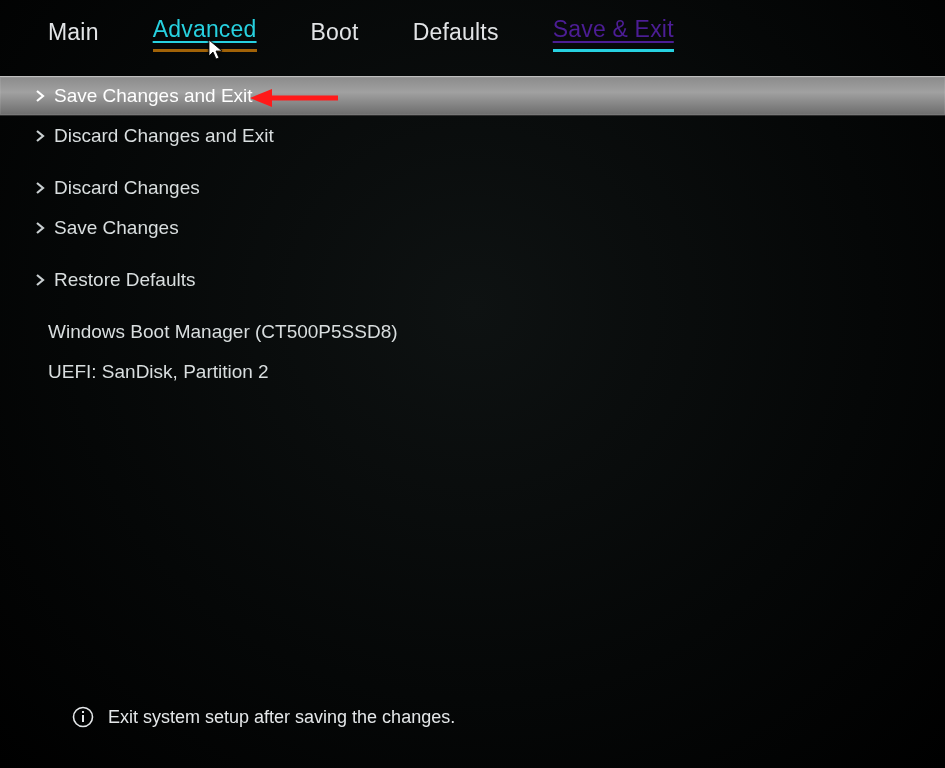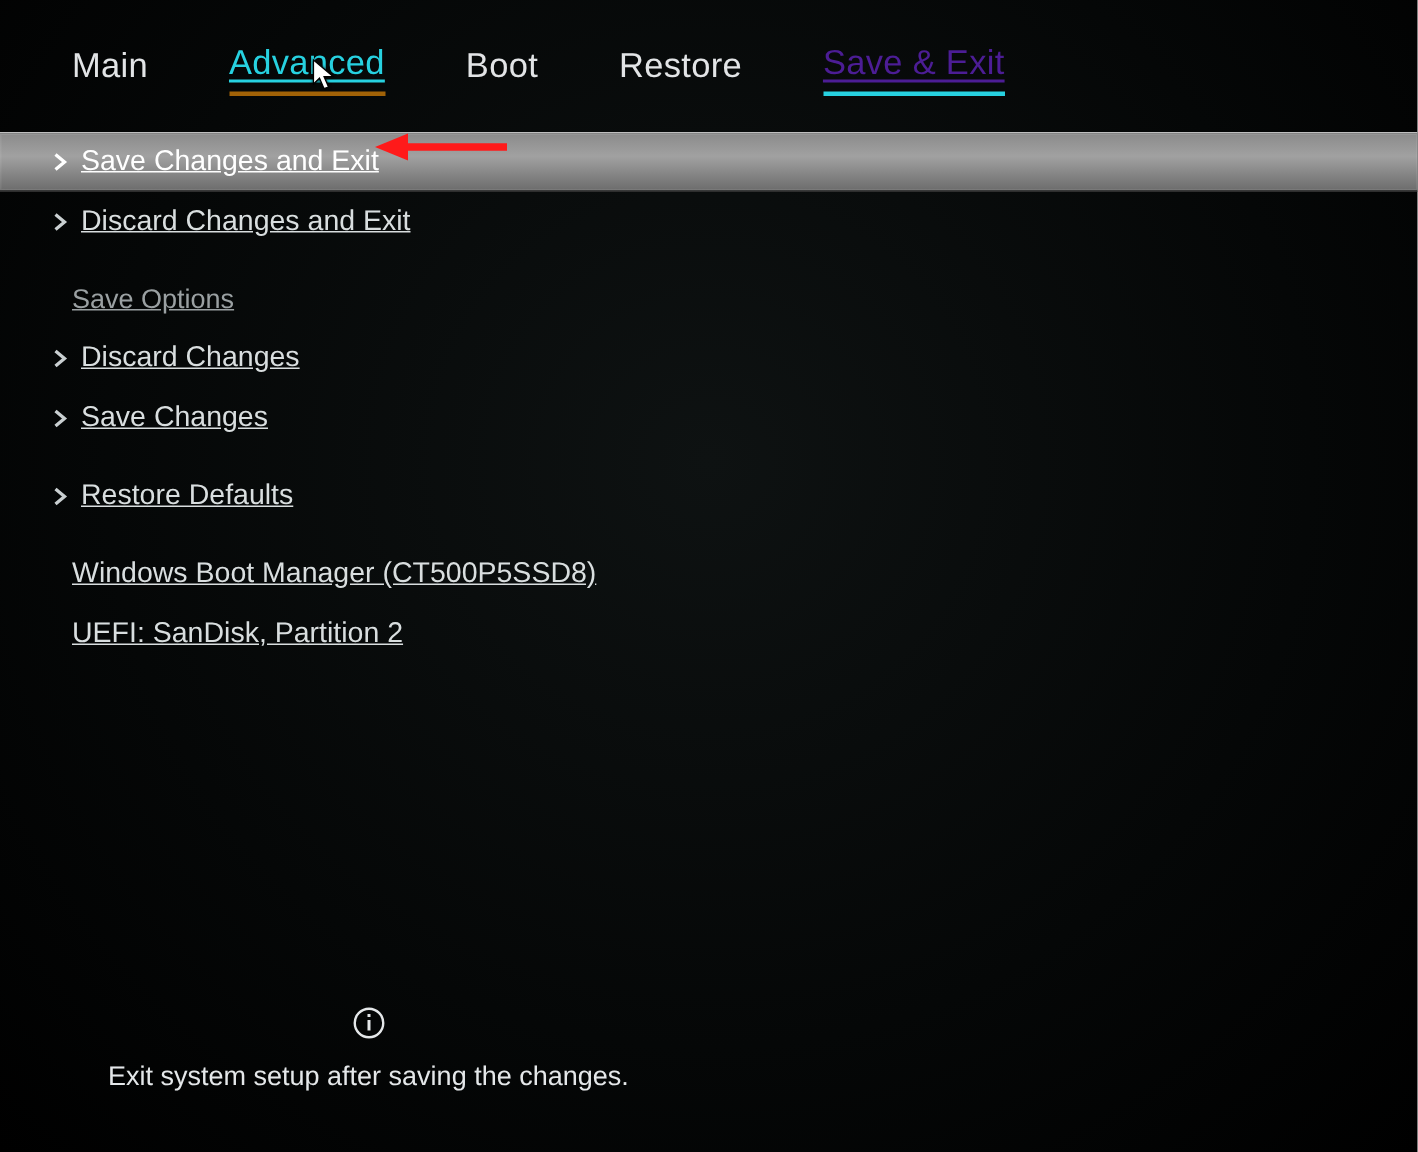--- a/index.html
+++ b/index.html
@@ -7,23 +7,23 @@
     body {
       background: radial-gradient(ellipse at 50% 40%, #0e1212 0%, #050707 60%, #000 100%);
       font-family: "Segoe UI", "Helvetica Neue", Arial, sans-serif;
       color: #d8dcde;
       font-weight: 500;
       position: relative;
     }
     
     .tabs {
       display: flex;
-      align-items: center;
+      align-items: flex-end;
       gap: 54px;
-      padding: 28px 48px 12px 48px;
+      padding: 16px 48px 12px 48px;
     }
     .tab {
       font-size: 23px;
       color: #e2e4e6;
       letter-spacing: .2px;
       cursor: pointer;
       position: relative;
       padding-bottom: 6px;
     }
     .tab.active {
@@ -49,21 +49,20 @@
 
     
     .menu { margin-top: 12px; }
     .row {
       display: flex;
       align-items: center;
       gap: 8px;
       font-size: 19px;
       padding: 9px 0 9px 34px;
       color: #d9dedf;
-      text-decoration: underline;
     }
     .row.selected {
       background: linear-gradient(#8b8b8b, #a1a1a1 40%, #6c6c6c);
       color: #fff;
       border-top: 1px solid #bfbfbf;
       border-bottom: 1px solid #2e2e2e;
       padding-top: 8px;
       padding-bottom: 8px;
       box-shadow: inset 0 0 0 1px rgba(255,255,255,.08);
     }
@@ -86,33 +85,32 @@
     
     .footer {
       position: absolute;
       left: 72px;
       bottom: 40px;
       display: flex;
       align-items: center;
       gap: 14px;
       color: #e4e7e9;
       font-size: 18px;
-      flex-direction: column;
     }
     .info-icon { width:22px; height:22px; }
     .info-icon circle { stroke:#e4e7e9; stroke-width:1.6; fill:none; }
   </style>
 </head>
 <body>
 
 <div class="tabs">
   <div class="tab">Main</div>
   <div class="tab hover"><span class="underline">Advanced</span></div>
   <div class="tab">Boot</div>
-  <div class="tab">Restore</div>
+  <div class="tab">Defaults</div>
   <div class="tab active"><span class="underline">Save &amp; Exit</span></div>
 </div>
 
 <div class="cursor">
   <svg width="26" height="26" viewBox="0 0 26 26">
     <path d="M3 2 L3 18 L7 14 L10 21 L13 20 L10 13 L16 13 Z" fill="#fff" stroke="#000" stroke-width="0.8"></path>
   </svg>
 </div>
 
 <div class="menu">
@@ -126,23 +124,20 @@
 
   <div class="row">
     <svg class="chevron" viewBox="0 0 12 14">
         <path d="M3 2 L9 7 L3 12"></path>
       </svg>
     <span>Discard Changes and Exit</span>
   </div>
 
   <div class="row spacer"></div>
 
-  <div class="row heading">
-    <span>Save Options</span>
-  </div>
 
   <div class="row">
     <svg class="chevron" viewBox="0 0 12 14">
         <path d="M3 2 L9 7 L3 12"></path>
       </svg>
     <span>Discard Changes</span>
   </div>
 
   <div class="row">
     <svg class="chevron" viewBox="0 0 12 14">

